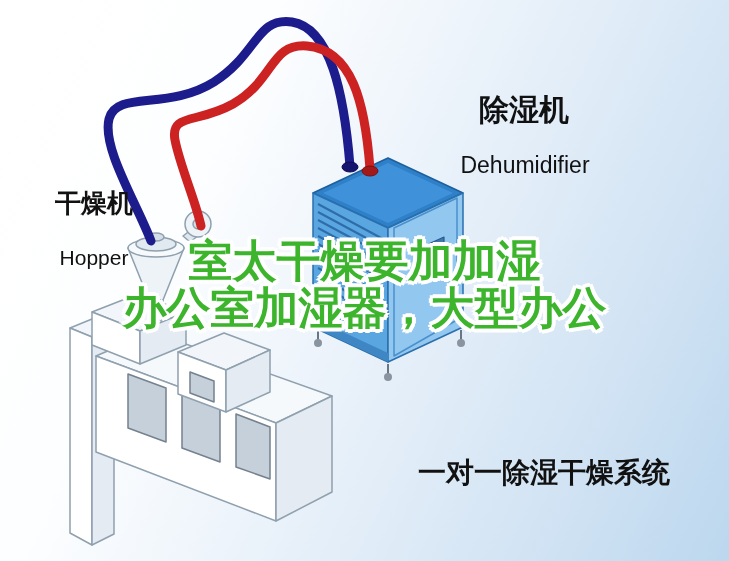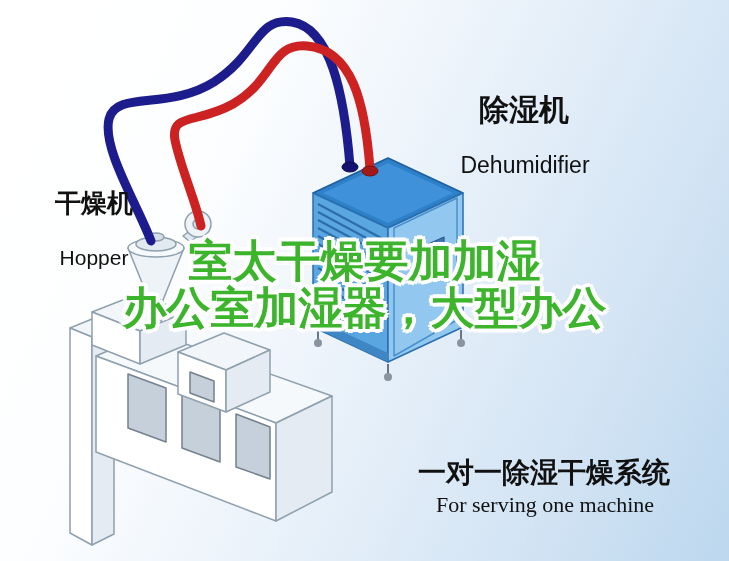--- a/index.html
+++ b/index.html
@@ -118,15 +118,14 @@
 
   <div class="label zh-serif-b label-hopper-zh">干燥机</div>
   <div class="label en-serif label-hopper-en">Hopper</div>
 
   <div class="headline">
     <div>室太干燥要加加湿</div>
     <div>办公室加湿器，大型办公</div>
   </div>
 
   <div class="label caption-zh">一对一除湿干燥系统</div>
-  <div class="label caption-en">For serving one machine</div>
 
 </div>
 
 </body></html>

